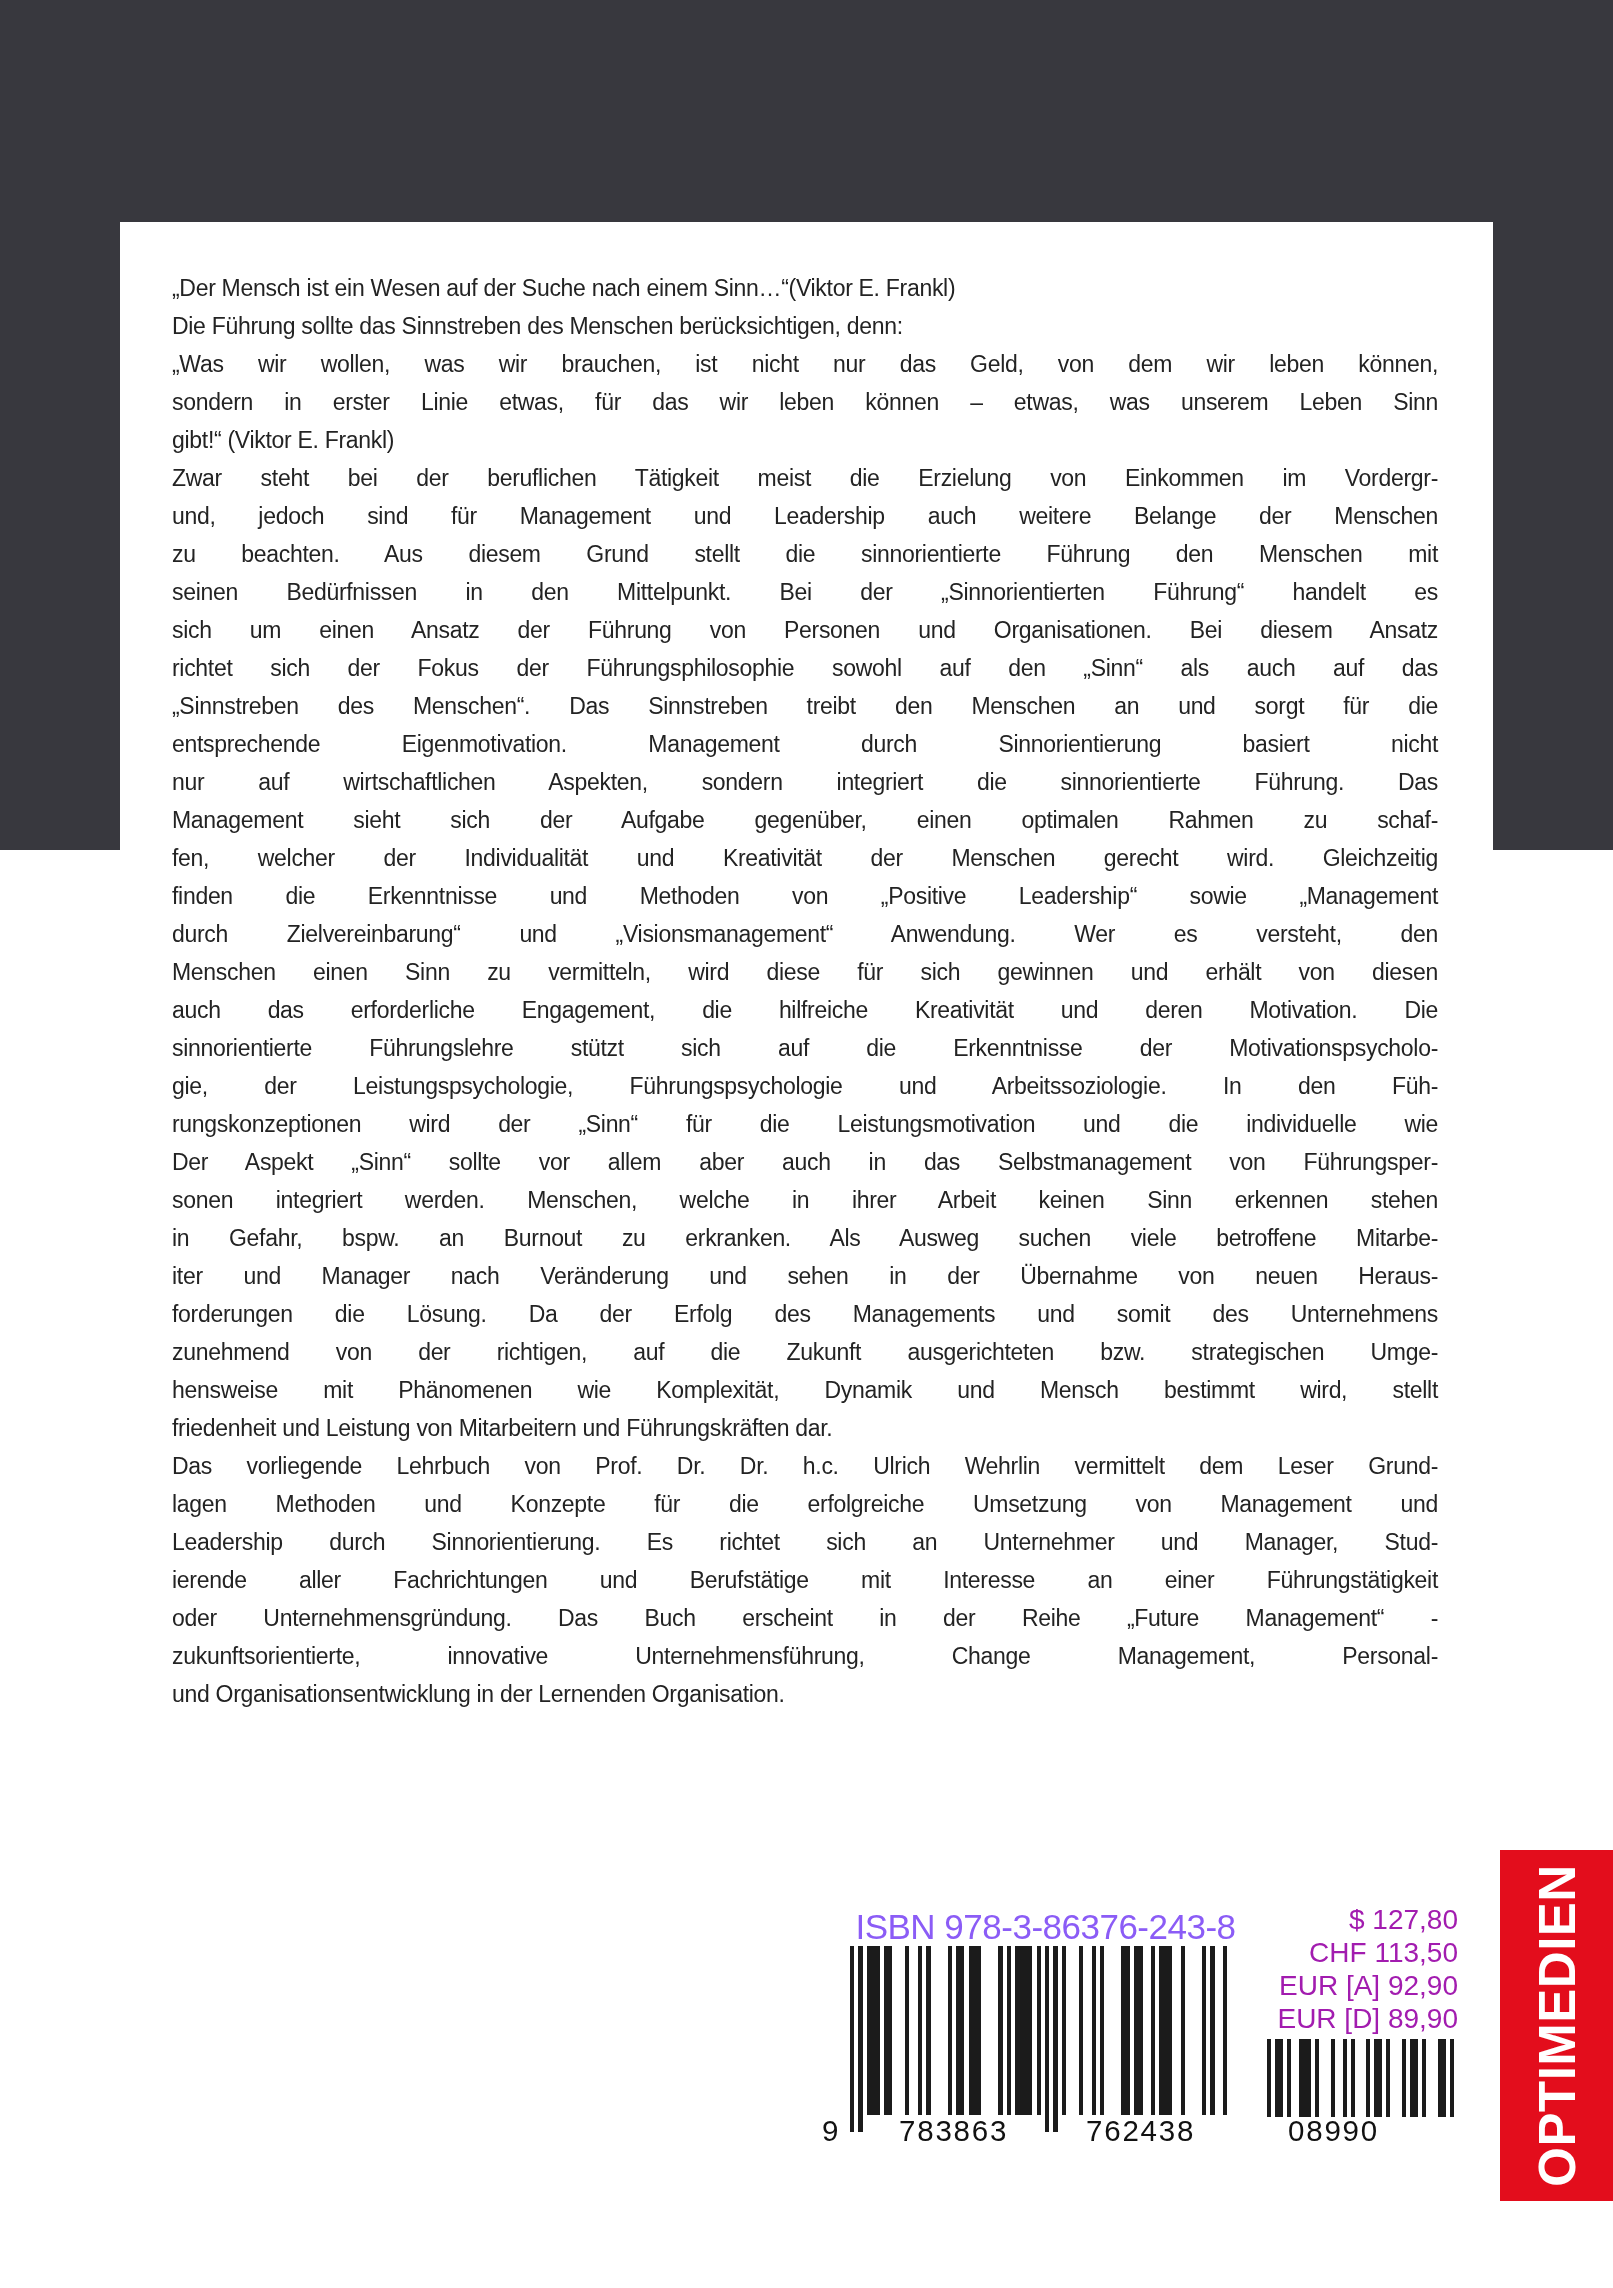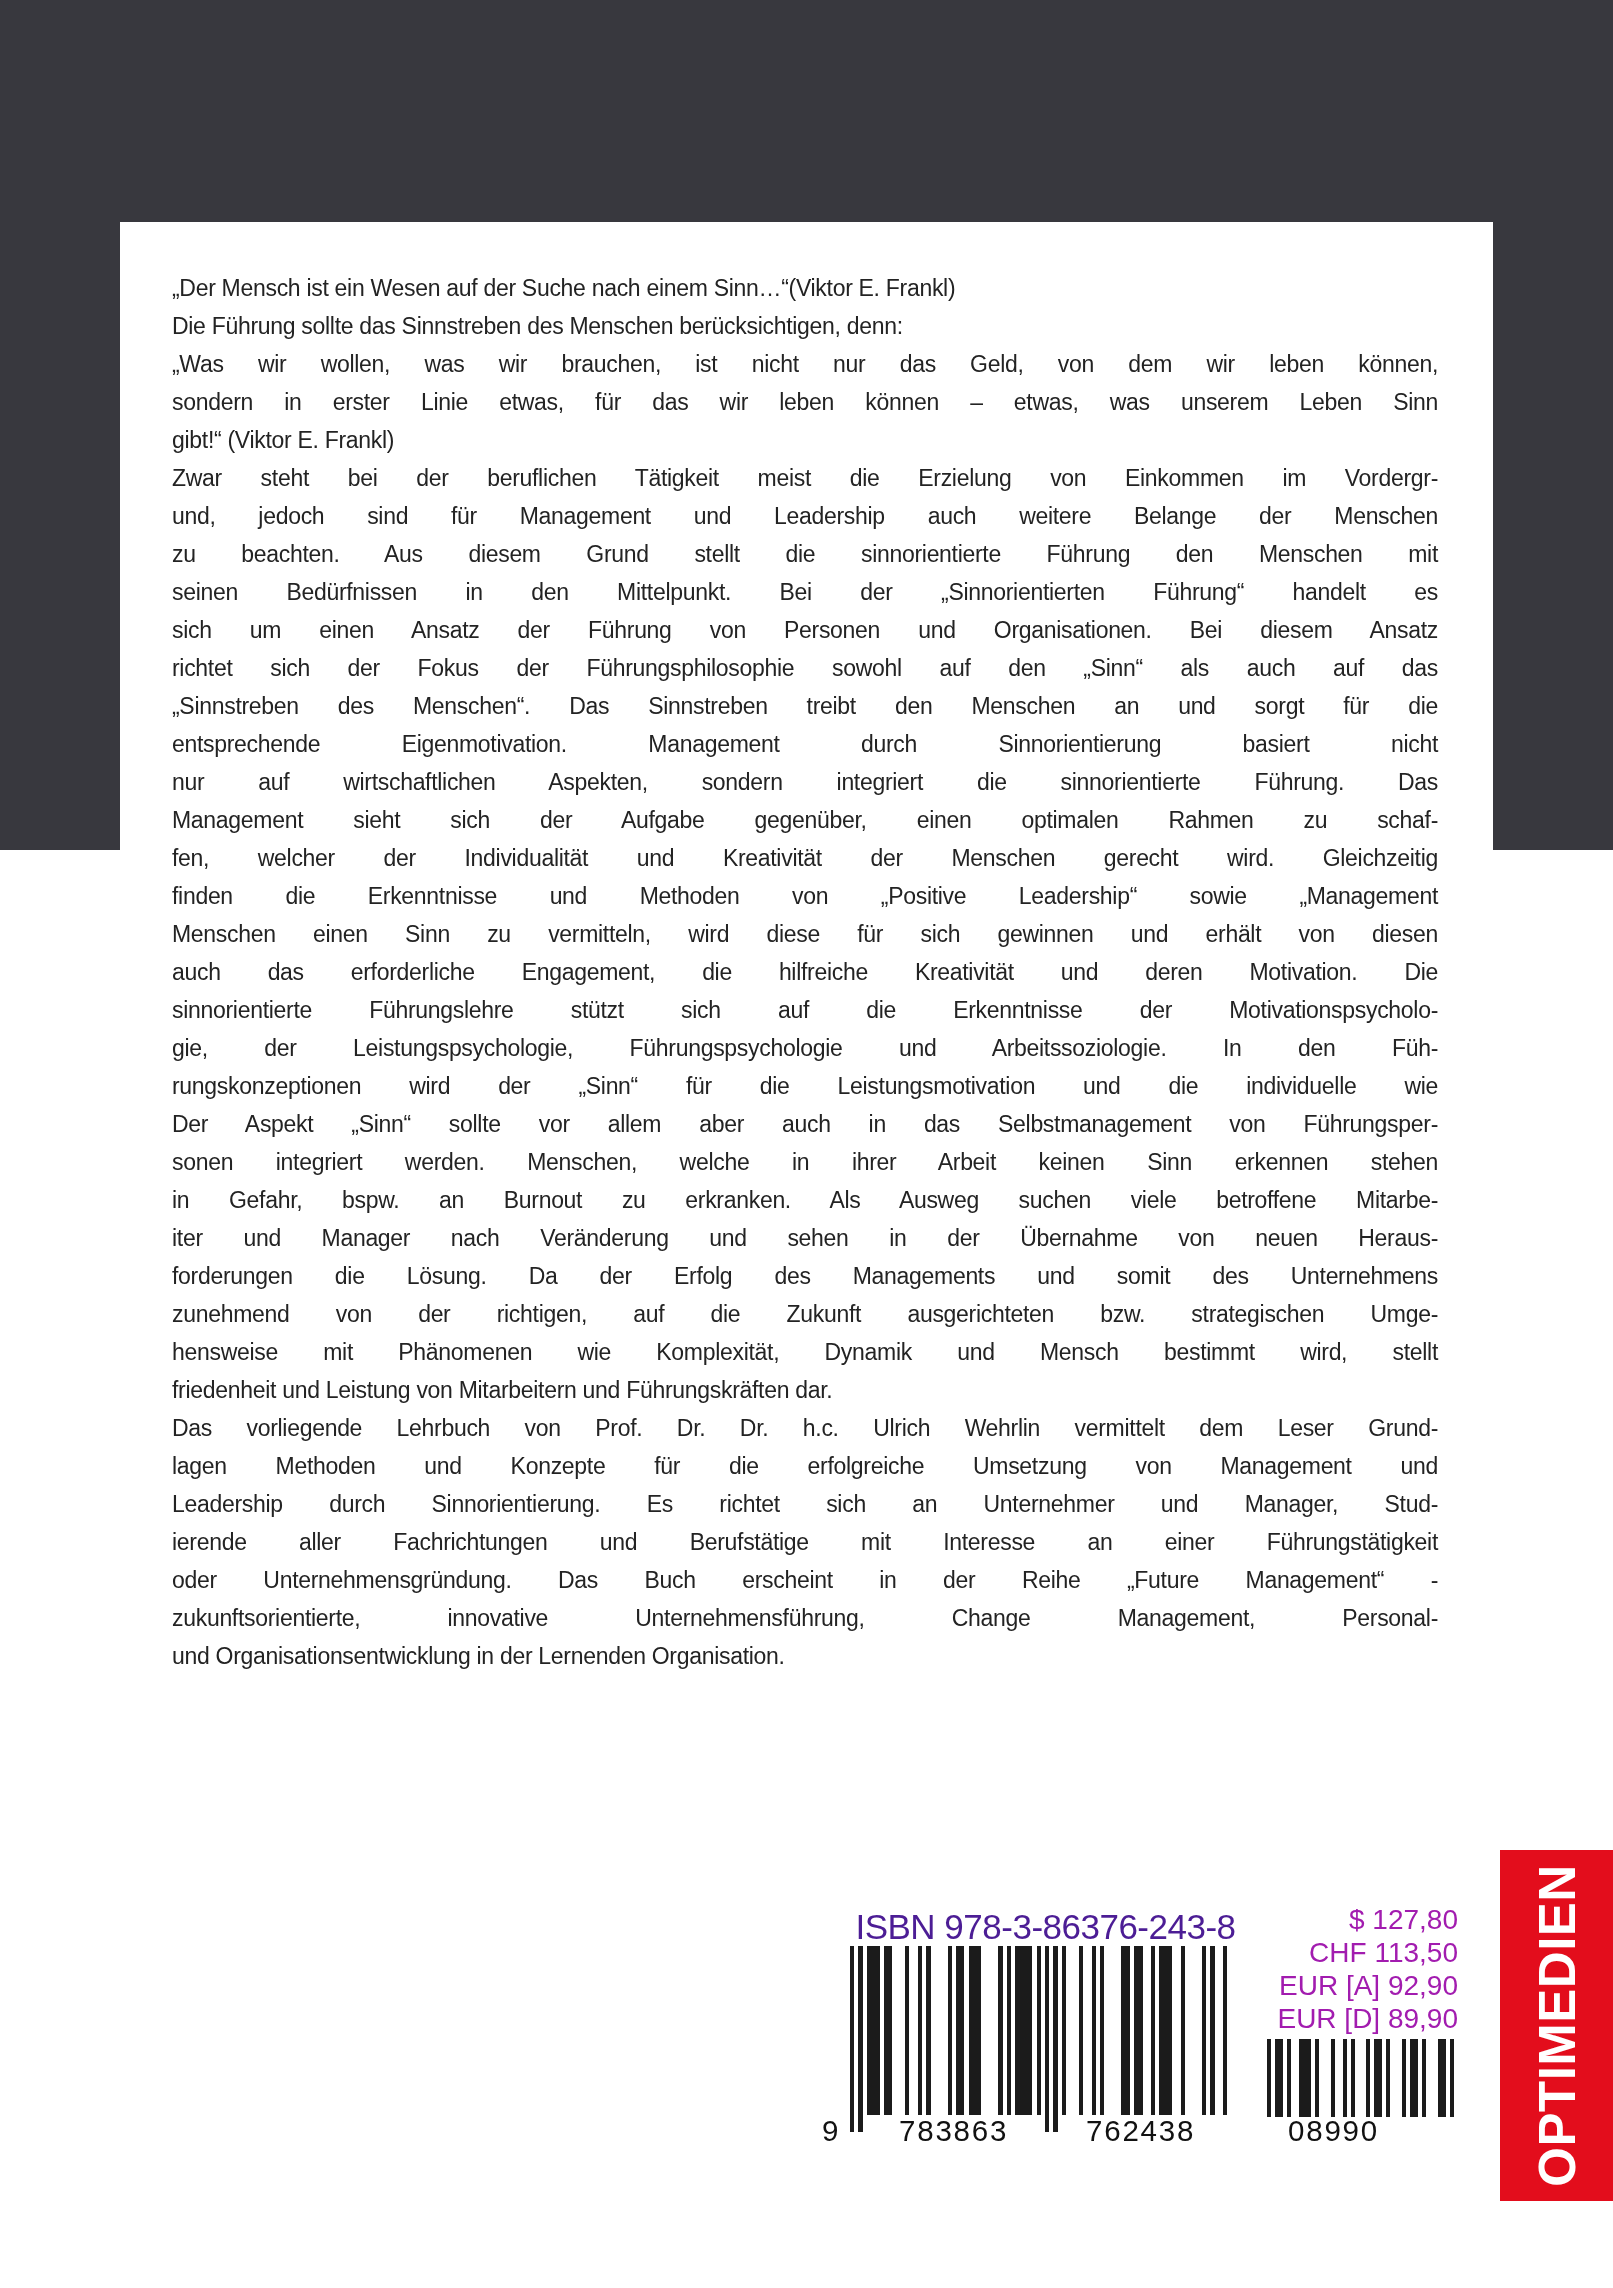--- a/index.html
+++ b/index.html
@@ -11,21 +11,21 @@
   #header-band{left:0;top:0;width:1613px;height:850px;background:#38383e;}
   #page{left:120px;top:222px;width:1373px;height:2067px;background:#ffffff;}
   #blurb{
     left:172px;top:269px;width:1266px;
     font-size:23px;line-height:38px;letter-spacing:-0.3px;color:#232323;
   }
   .line{height:38px;white-space:nowrap;}
   .line.j{white-space:normal;text-align:justify;text-align-last:justify;word-spacing:0.5px;}
   #isbn-label{
     left:841px;top:1907px;width:409px;text-align:center;
-    font-size:35px;letter-spacing:-0.5px;color:#4c1d95;
+    font-size:35px;letter-spacing:-0.5px;color:#8b5cf6;
   }
   #barcode-main{left:850px;top:1946px;width:390px;height:186px;}
   #barcode-addon{left:1263px;top:2039px;width:191px;height:78px;}
   .bc-digits{font-size:29.5px;color:#111;letter-spacing:1.8px;top:2114px;}
   #bc-digit-lead{left:822px;}
   #bc-digits-left{left:899px;}
   #bc-digits-right{left:1086px;}
   #bc-digits-addon{left:1288px;}
   #prices{
     right:155px;top:1903px;text-align:right;
@@ -58,20 +58,21 @@
     <div class="line j">zu beachten. Aus diesem Grund stellt die sinnorientierte Führung den Menschen mit</div>
     <div class="line j">seinen Bedürfnissen in den Mittelpunkt. Bei der „Sinnorientierten Führung“ handelt es</div>
     <div class="line j">sich um einen Ansatz der Führung von Personen und Organisationen. Bei diesem Ansatz</div>
     <div class="line j">richtet sich der Fokus der Führungsphilosophie sowohl auf den „Sinn“ als auch auf das</div>
     <div class="line j">„Sinnstreben des Menschen“. Das Sinnstreben treibt den Menschen an und sorgt für die</div>
     <div class="line j">entsprechende Eigenmotivation. Management durch Sinnorientierung basiert nicht</div>
     <div class="line j">nur auf wirtschaftlichen Aspekten, sondern integriert die sinnorientierte Führung. Das</div>
     <div class="line j">Management sieht sich der Aufgabe gegenüber, einen optimalen Rahmen zu schaf-</div>
     <div class="line j">fen, welcher der Individualität und Kreativität der Menschen gerecht wird. Gleichzeitig</div>
     <div class="line j">finden die Erkenntnisse und Methoden von „Positive Leadership“ sowie „Management</div>
+    <div class="line j">durch Zielvereinbarung“ und „Visionsmanagement“ Anwendung. Wer es versteht, den</div>
     <div class="line j">Menschen einen Sinn zu vermitteln, wird diese für sich gewinnen und erhält von diesen</div>
     <div class="line j">auch das erforderliche Engagement, die hilfreiche Kreativität und deren Motivation. Die</div>
     <div class="line j">sinnorientierte Führungslehre stützt sich auf die Erkenntnisse der Motivationspsycholo-</div>
     <div class="line j">gie, der Leistungspsychologie, Führungspsychologie und Arbeitssoziologie. In den Füh-</div>
     <div class="line j">rungskonzeptionen wird der „Sinn“ für die Leistungsmotivation und die individuelle wie</div>
     <div class="line j">Der Aspekt „Sinn“ sollte vor allem aber auch in das Selbstmanagement von Führungsper-</div>
     <div class="line j">sonen integriert werden. Menschen, welche in ihrer Arbeit keinen Sinn erkennen stehen</div>
     <div class="line j">in Gefahr, bspw. an Burnout zu erkranken. Als Ausweg suchen viele betroffene Mitarbe-</div>
     <div class="line j">iter und Manager nach Veränderung und sehen in der Übernahme von neuen Heraus-</div>
     <div class="line j">forderungen die Lösung. Da der Erfolg des Managements und somit des Unternehmens</div>

